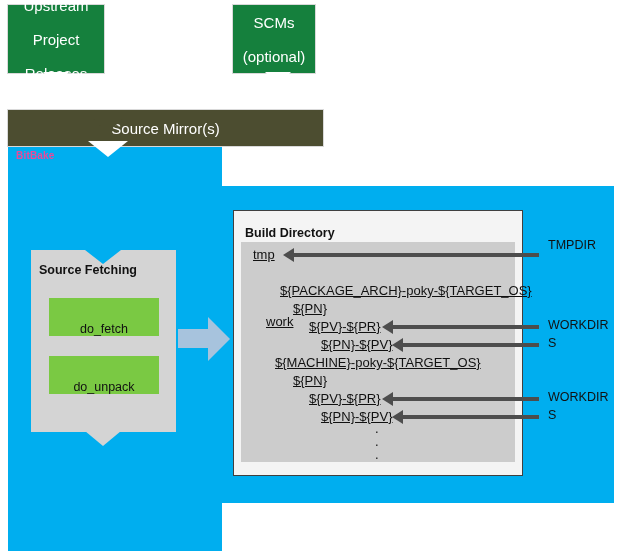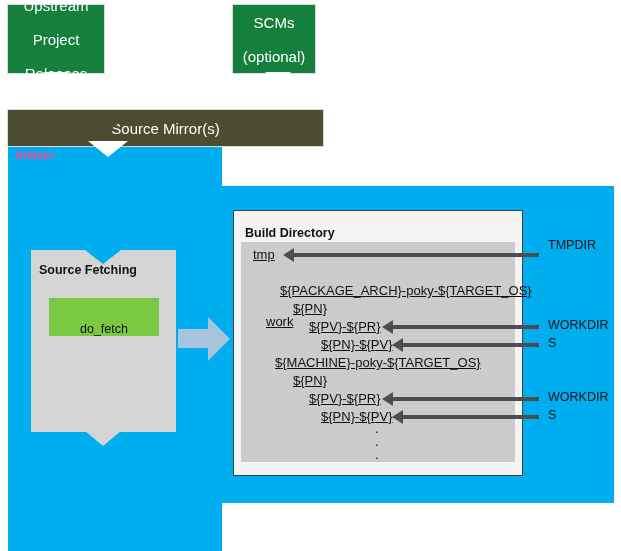--- a/index.html
+++ b/index.html
@@ -201,20 +201,23 @@
 
   <div class="fetch-card" style="left:31px;top:250px;width:145px;height:182px;"></div>
   <div class="notch-blue" style="left:85px;top:250px;"></div>
   <div class="notch-grey-down" style="left:85px;top:431px;"></div>
 
   <div class="fetch-title" style="left:39px;top:263px;">Source Fetching</div>
 
   <div class="task-box" style="left:49px;top:298px;width:110px;height:38px;">
     <span>do_fetch</span>
   </div>
+  <div class="task-box" style="left:49px;top:356px;width:110px;height:38px;">
+    <span>do_unpack</span>
+  </div>
 
   <div class="fat-arrow" style="left:178px;top:317px;width:52px;height:44px;">
     <div class="shaft"></div>
     <div class="head"></div>
   </div>
 
   <div class="build-panel" style="left:233px;top:210px;width:290px;height:266px;"></div>
   <div class="build-title" style="left:245px;top:226px;z-index:6;">Build Directory</div>
   <div class="tree-area" style="left:241px;top:242px;width:274px;height:220px;z-index:6;"></div>
 

